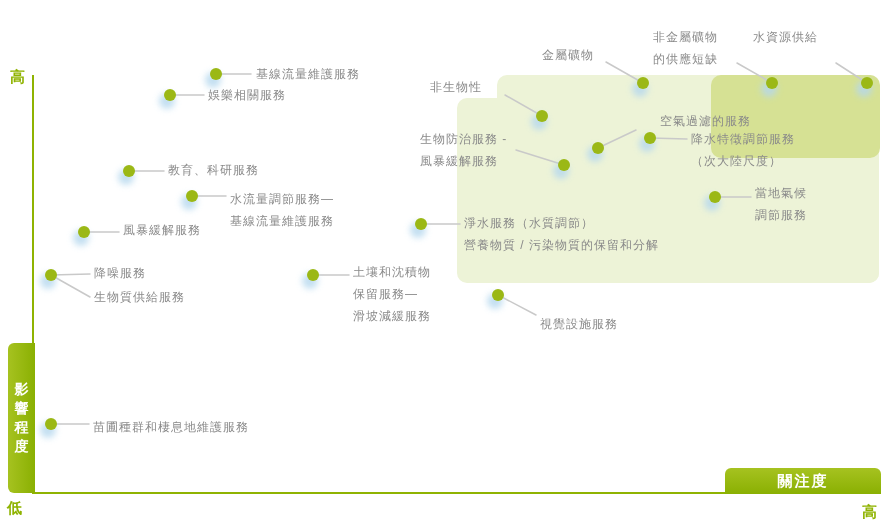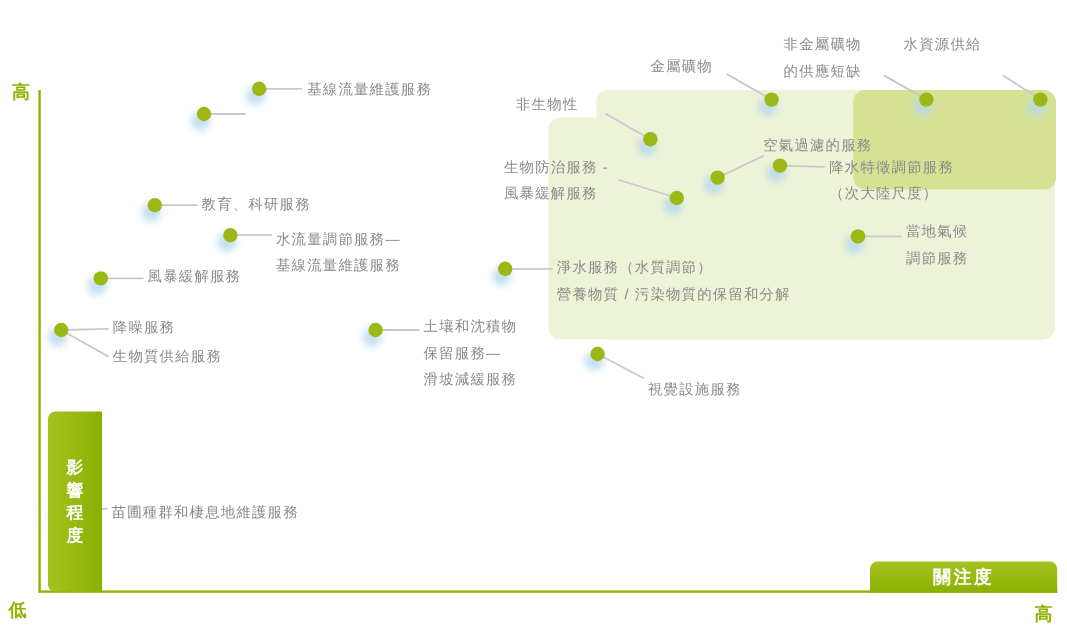--- a/index.html
+++ b/index.html
@@ -24,24 +24,23 @@
   .axis-line{position:absolute;background:#8fb301;z-index:2;}
   #y-axis{left:32px;top:75px;width:2px;height:418px;}
   #x-axis{left:32px;top:492px;width:849px;height:2px;}
   .axis-badge{
     position:absolute;z-index:4;
     display:flex;align-items:center;justify-content:center;
     color:#ffffff;font-weight:bold;font-size:15px;
     letter-spacing:2px;
   }
   #y-badge{
-    left:8px;top:343px;width:45px;height:150px;
+    left:8px;top:343px;width:27px;height:150px;
     background:linear-gradient(90deg,#a6c220,#8ab002);
     border-radius:6px 0 0 6px;
-    margin-left:32px;
   }
   #y-badge .vtext{
     width:16px;font-size:14px;line-height:19px;
     word-break:break-all;text-align:center;letter-spacing:0;
   }
   #x-badge{
     left:725px;top:468px;width:156px;height:26px;
     background:linear-gradient(180deg,#a6c220,#8ab002);
     border-radius:6px 6px 0 0;
   }
@@ -136,20 +135,23 @@
   </div>
 
   <div id="y-high" class="axis-end">高</div>
   <div id="origin-low" class="axis-end">低</div>
   <div id="x-high" class="axis-end">高</div>
 
   <div id="labels">
       <div class="pt-label" style="left: 256px; top: 63px;">
         <span>基線流量維護服務</span>
       </div>
+      <div class="pt-label" style="left: 208px; top: 84px;">
+        <span>娛樂相關服務</span>
+      </div>
       <div class="pt-label" style="left: 168px; top: 159px;">
         <span>教育、科研服務</span>
       </div>
       <div class="pt-label" style="left: 230px; top: 188px;">
         <span>水流量調節服務—</span>
         <span>基線流量維護服務</span>
       </div>
       <div class="pt-label" style="left: 123px; top: 219px; font-family: Liberation Serif, serif;">
         <span>風暴緩解服務</span>
       </div>
@@ -177,21 +179,21 @@
         <span>非金屬礦物</span>
         <span>的供應短缺</span>
       </div>
       <div class="pt-label" style="left: 753px; top: 26px;">
         <span>水資源供給</span>
       </div>
       <div class="pt-label" style="left: 420px; top: 128px;">
         <span>生物防治服務 -</span>
         <span>風暴緩解服務</span>
       </div>
-      <div class="pt-label" style="left: 636px; top: 110px;">
+      <div class="pt-label" style="left: 660px; top: 110px;">
         <span>空氣過濾的服務</span>
       </div>
       <div class="pt-label" style="left: 691px; top: 128px;">
         <span>降水特徵調節服務</span>
         <span>（次大陸尺度）</span>
       </div>
       <div class="pt-label" style="left: 464px; top: 212px;">
         <span>淨水服務（水質調節）</span>
         <span>營養物質 / 污染物質的保留和分解</span>
       </div>

